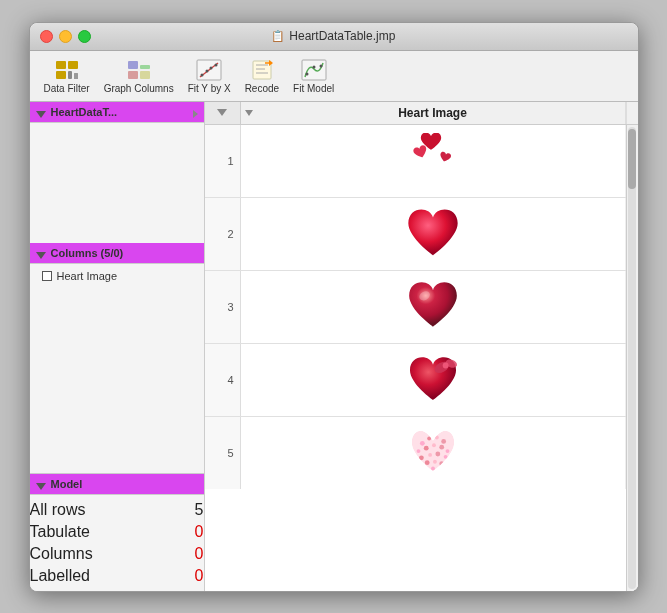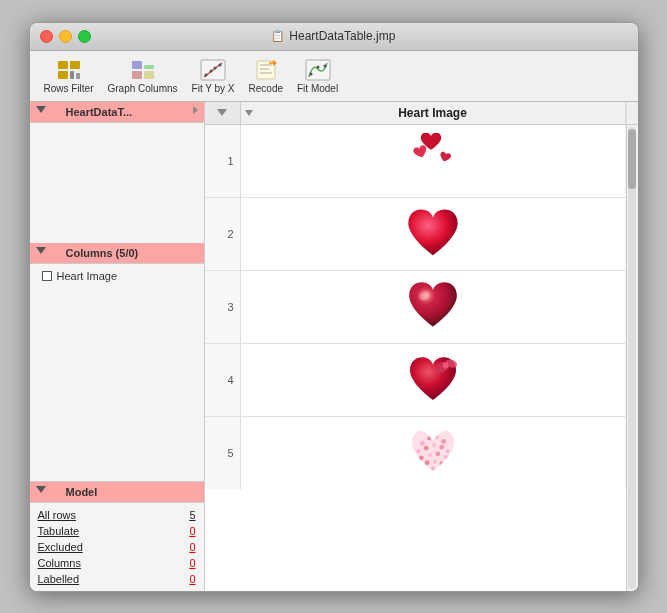--- a/index.html
+++ b/index.html
@@ -99,26 +99,26 @@
       width: 175px;
       min-width: 175px;
       background: #f4f4f4;
       border-right: 1px solid #ccc;
       display: flex;
       flex-direction: column;
       overflow-y: auto;
     }
     .sidebar-section-header {
       display: flex;
-      align-items: flex-start;
+      align-items: flex-end;
       padding: 4px 6px;
-      background: #fca5a5;
+      background: #d946ef;
       border-bottom: 1px solid #ccc;
       cursor: pointer;
-      gap: 20px;
+      gap: 5px;
     }
     .triangle-right {
       width: 0; height: 0;
       border-top: 5px solid transparent;
       border-bottom: 5px solid transparent;
       border-left: 7px solid #555;
     }
     .triangle-down {
       width: 0; height: 0;
       border-left: 5px solid transparent;
@@ -153,24 +153,23 @@
     }
     .rows-section {
       margin-top: auto;
       border-top: 1px solid #ccc;
     }
     .rows-table {
       width: 100%;
       border-collapse: collapse;
     }
     .rows-table tr td {
-      padding: 2px 8px;
-      font-size: 11px;
+      padding: 2px 0;
+      font-size: 16px;
       color: #222;
-      text-decoration: underline;
     }
     .rows-table tr td:last-child {
       text-align: right;
       color: #d00;
     }
     .rows-table tr:first-child td:last-child {
       color: #222;
     }
     .sidebar-spacer { flex: 1; }
     .data-area {
@@ -302,21 +301,21 @@
     <div class="toolbar-btn">
       <div class="tb-icon">
         <svg width="26" height="22" viewBox="0 0 26 22">
           <rect x="2" y="2" width="10" height="8" fill="#c8a000" rx="1"></rect>
           <rect x="14" y="2" width="10" height="8" fill="#c8a000" rx="1"></rect>
           <rect x="2" y="12" width="10" height="8" fill="#c8a000" rx="1"></rect>
           <rect x="14" y="12" width="4" height="8" fill="#888" rx="1"></rect>
           <rect x="20" y="14" width="4" height="6" fill="#999" rx="0.5"></rect>
         </svg>
       </div>
-      <span class="tb-label">Rows Filter</span>
+      <span class="tb-label">Data Filter</span>
     </div>
 
 
     <div class="toolbar-btn">
       <div class="tb-icon">
         <svg width="26" height="22" viewBox="0 0 26 22">
           <rect x="2" y="2" width="10" height="8" fill="#7777cc" rx="1" opacity="0.7"></rect>
           <rect x="14" y="6" width="10" height="4" fill="#77cc77" rx="1" opacity="0.7"></rect>
           <rect x="2" y="12" width="10" height="8" fill="#cc7777" rx="1" opacity="0.7"></rect>
           <rect x="14" y="12" width="10" height="8" fill="#cccc77" rx="1" opacity="0.7"></rect>
@@ -404,24 +403,20 @@
         </div>
         <div class="sidebar-section-body">
           <table class="rows-table">
             <tbody>
                 <tr>
               <td>All rows</td>
               <td style="color:#222;">5</td>
             </tr>
             <tr>
               <td>Tabulate</td>
-              <td>0</td>
-            </tr>
-            <tr>
-              <td>Excluded</td>
               <td>0</td>
             </tr>
             <tr>
               <td>Columns</td>
               <td>0</td>
             </tr>
             <tr>
               <td>Labelled</td>
               <td>0</td>
             </tr>

